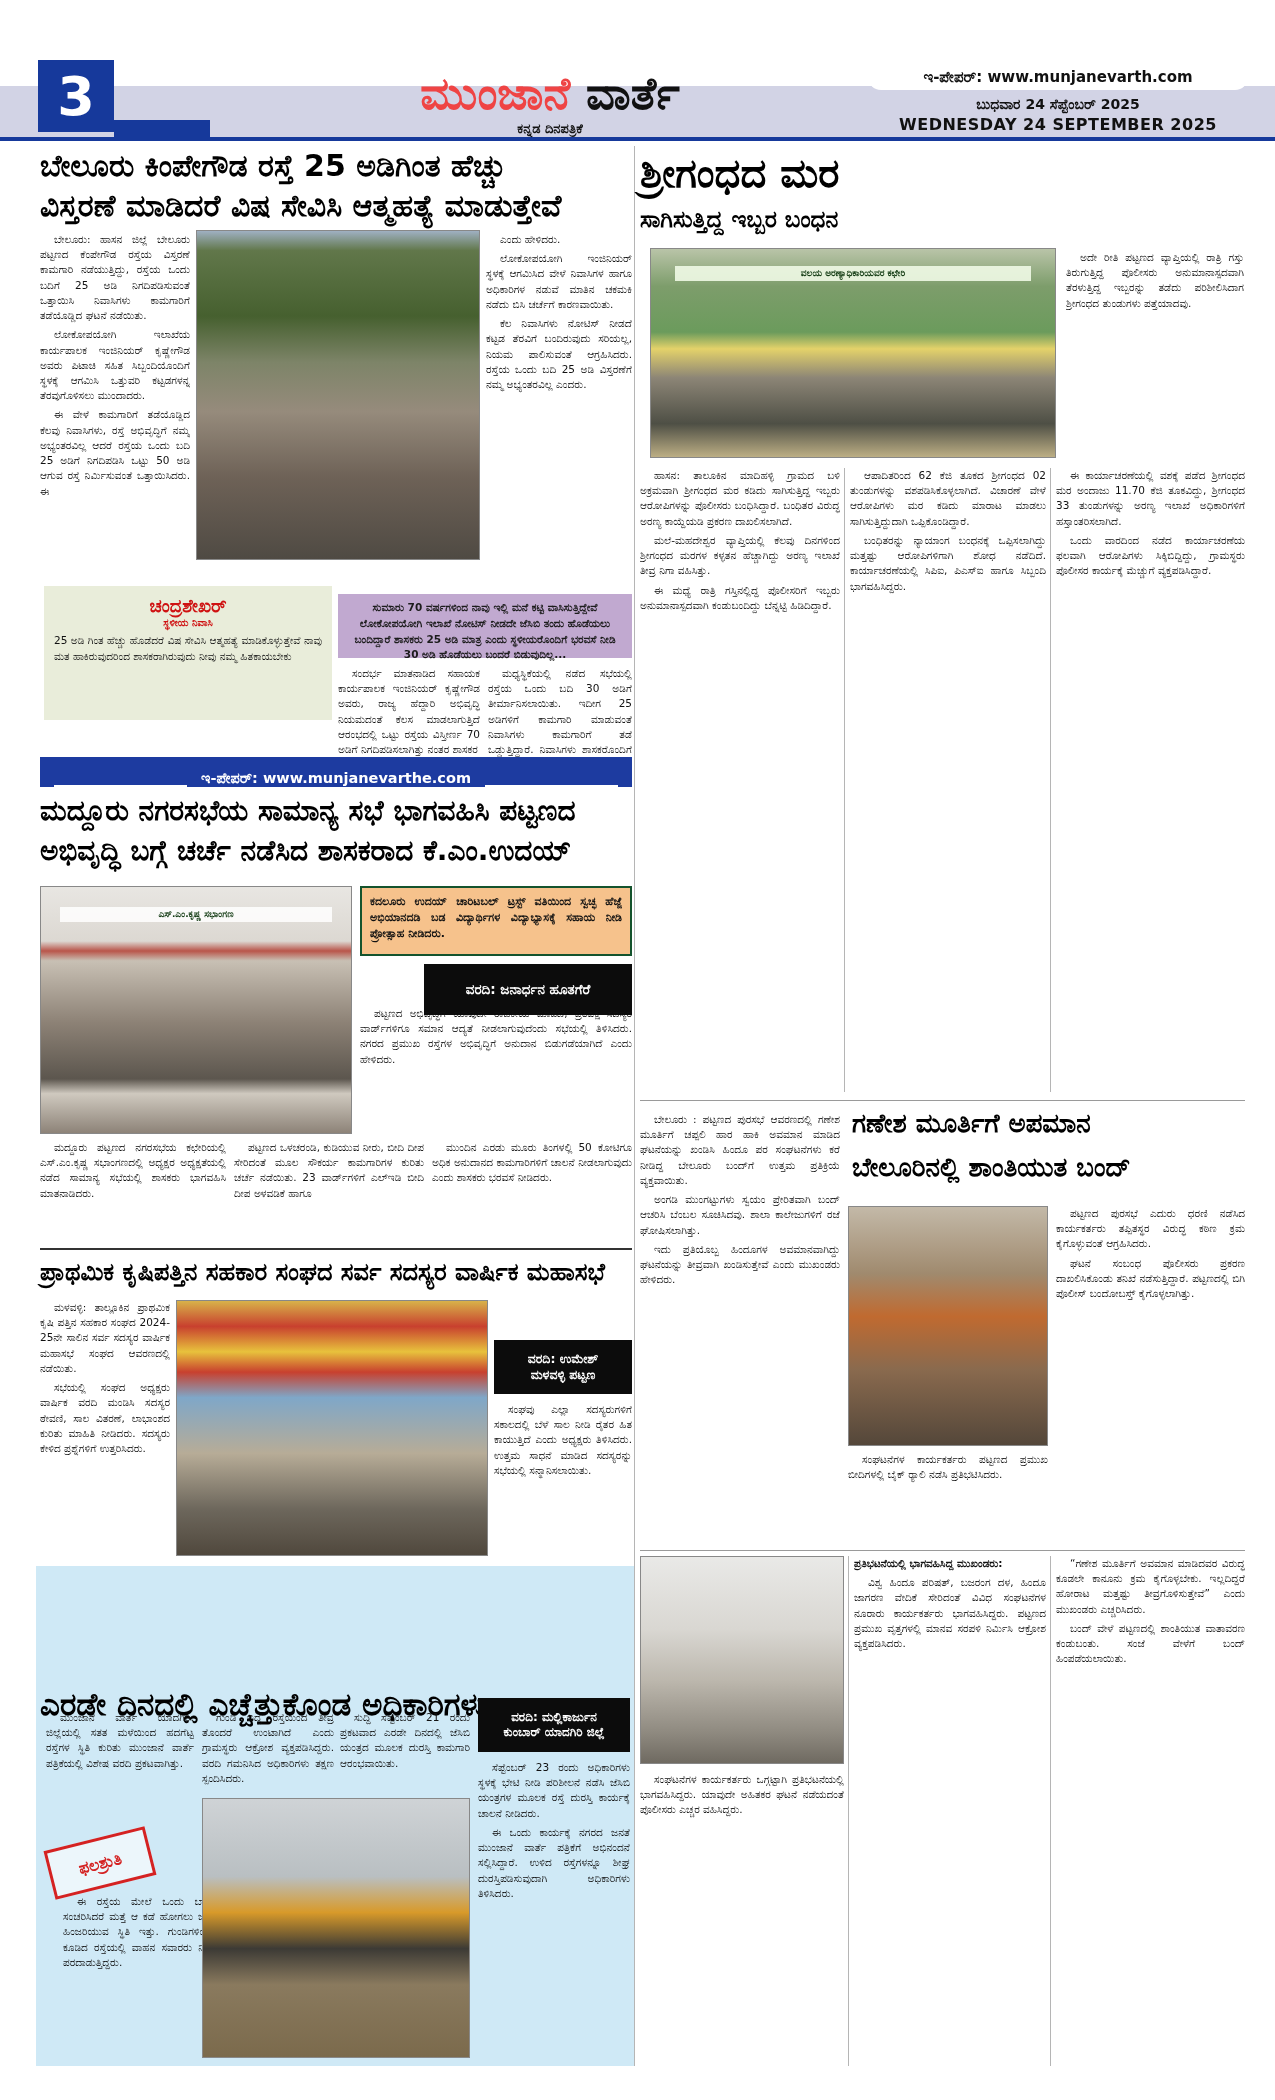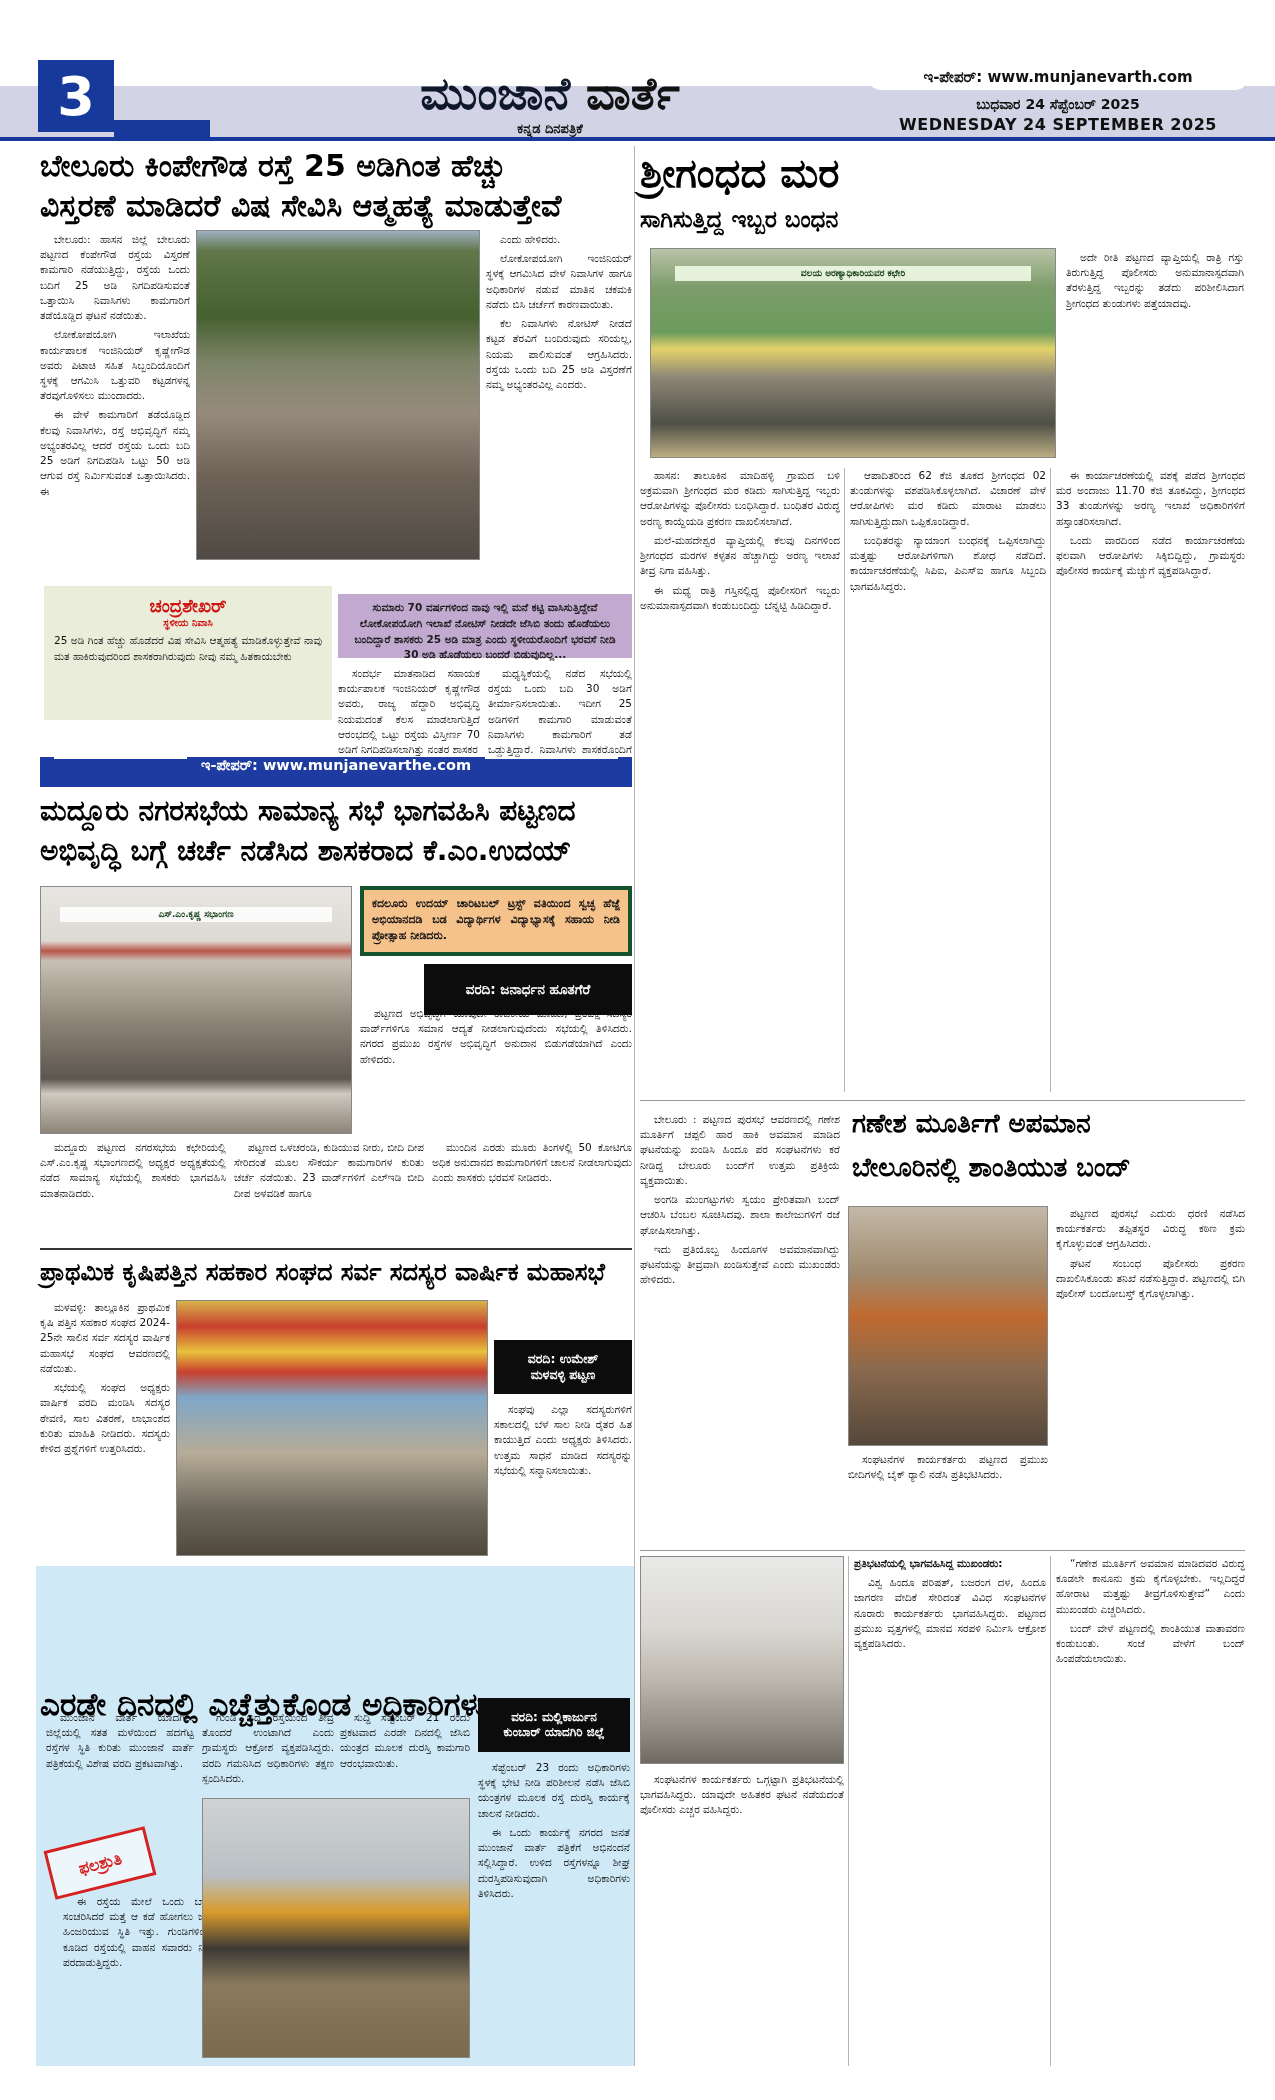--- a/index.html
+++ b/index.html
@@ -6,44 +6,44 @@
   #page{position:relative;width:1275px;height:2100px;background:#ffffff;margin:0 auto;
         font-family:"DejaVu Sans","Liberation Sans",sans-serif;color:#111;overflow:hidden;}
   .abs{position:absolute;}
   
   .band{left:0;top:86px;width:1275px;height:52px;background:#d2d3e5;}
   .hrule{left:0;top:137px;width:1275px;height:4px;background:#16399b;}
   .pagebox{left:38px;top:60px;width:76px;height:72px;background:#16399b;color:#fff;
            font-size:54px;font-weight:bold;display:flex;align-items:center;justify-content:center;}
   .pagebar{left:114px;top:120px;width:96px;height:17px;background:#16399b;}
   .masthead{left:330px;top:70px;width:440px;text-align:center;font-weight:bold;font-size:45px;line-height:1.05;}
-  .masthead .red{color:#0f172a;}
+  .masthead .red{color:#ef4444;}
   .tagline{left:330px;top:121px;width:440px;text-align:center;font-weight:bold;font-size:13px;}
   .epill{left:868px;top:64px;width:380px;height:26px;background:#fff;border-radius:13px;
          display:flex;align-items:center;justify-content:center;font-weight:bold;font-size:15px;}
   .datekn{left:868px;top:96px;width:380px;text-align:center;font-weight:bold;font-size:14px;}
   .dateen{left:868px;top:115px;width:380px;text-align:center;font-weight:bold;font-size:16px;letter-spacing:.5px;}
   
   .hl{font-weight:bold;text-align:left;color:#000;}
   .col{font-size:10.5px;line-height:1.45;text-align:justify;overflow:hidden;}
   .col p{margin:0 0 4px 0;text-indent:14px;}
   .vline{width:1px;background:#b5b5b5;}
   .hline{height:1px;background:#9a9a9a;}
   .blackbox{background:#0c0c0c;color:#fff;font-weight:bold;display:flex;flex-direction:column;
             align-items:center;justify-content:center;text-align:center;line-height:1.25;}
   
   .greenbox{background:#e9edda;padding:8px 10px;box-sizing:border-box;text-align:center;}
   .greenbox .nm{color:#cf1212;font-weight:bold;font-size:18px;line-height:1.3;}
   .greenbox .rl{color:#cf1212;font-weight:bold;font-size:10px;margin-bottom:4px;}
   .greenbox .tx{font-size:10.5px;text-align:justify;line-height:1.45;}
   .purplebox{background:#c1a9d0;padding:6px 9px;box-sizing:border-box;font-size:10.5px;font-weight:bold;
              text-align:center;line-height:1.5;color:#1c1c1c;}
-  .bluebar{background:#1d3ba0;color:#fff;display:flex;align-items:flex-start;font-weight:bold;font-size:14.5px;}
+  .bluebar{background:#1d3ba0;color:#fff;display:flex;align-items:flex-end;font-weight:bold;font-size:14.5px;}
   .bluebar .ln{flex:1;height:2px;background:#fff;margin:0 14px;}
-  .orangebox{background:#f6c28c;border:4px solid #14532d;box-sizing:border-box;padding:6px 8px;
+  .orangebox{background:#f6c28c;border:2px solid #14532d;box-sizing:border-box;padding:6px 8px;
              font-size:11px;font-weight:bold;text-align:justify;line-height:1.45;}
   
   .ph{box-sizing:border-box;border:1px solid #888;}
   .ph1{background:linear-gradient(180deg,#9fb0c2 0%,#61774a 6%,#46602f 26%,#7d8468 40%,#968b7c 55%,#6e6257 75%,#4f4a43 100%);}
   .ph2{background:linear-gradient(180deg,#e8e6e2 0%,#dcd8d2 22%,#b9554a 26%,#c8c0b4 30%,#8d8276 55%,#5c564e 78%,#cfc9bf 84%,#8d8378 100%);}
   .ph3{background:linear-gradient(180deg,#d8b24a 0%,#c8402e 10%,#e8c23c 20%,#c8402e 28%,#7fa7c8 38%,#b7ac97 60%,#6d675c 82%,#50483d 100%);}
   .ph4{background:linear-gradient(180deg,#b9c4a8 0%,#7d9d6b 18%,#6b9b5c 40%,#e4d26a 48%,#8c8576 62%,#4e4f45 84%,#bcae84 100%);}
   .ph5{background:linear-gradient(180deg,#c3b9a8 0%,#a08a6e 28%,#c06a30 46%,#8a6a4e 68%,#54473a 100%);}
   .ph6{background:linear-gradient(180deg,#e9e9e7 0%,#d9d7d2 35%,#bcb7ad 60%,#8f8a80 85%,#6f6a61 100%);}
   .ph7{background:linear-gradient(180deg,#cfd3d6 0%,#b9bfc2 30%,#d89a2a 44%,#3c3a35 58%,#8a7a5e 72%,#7b6a4c 100%);}

